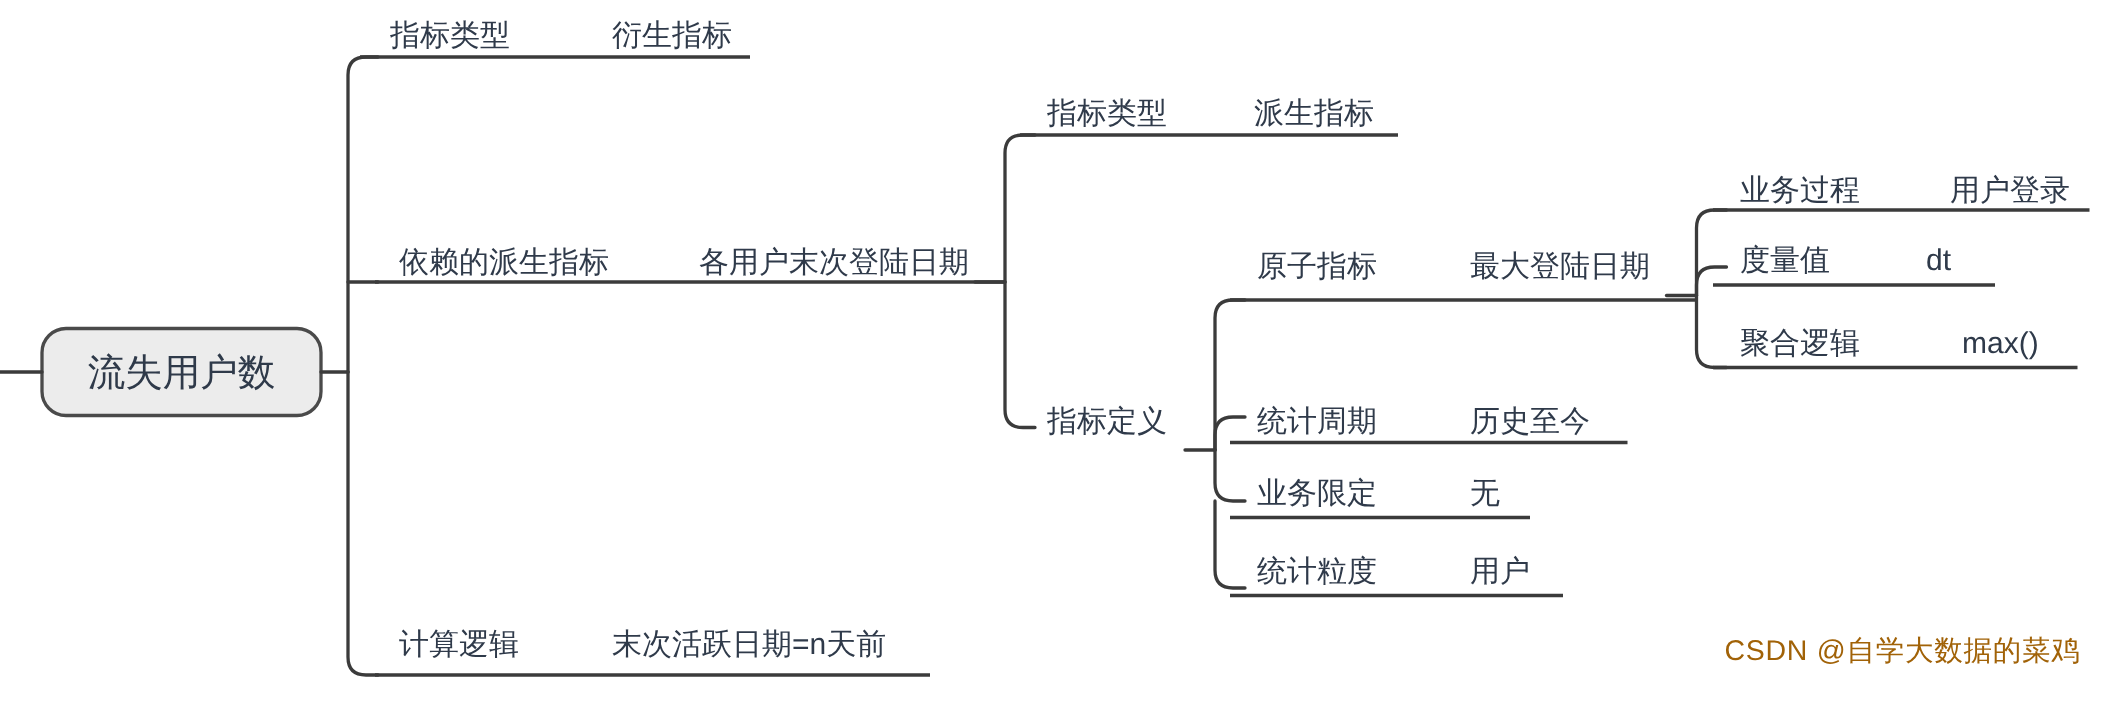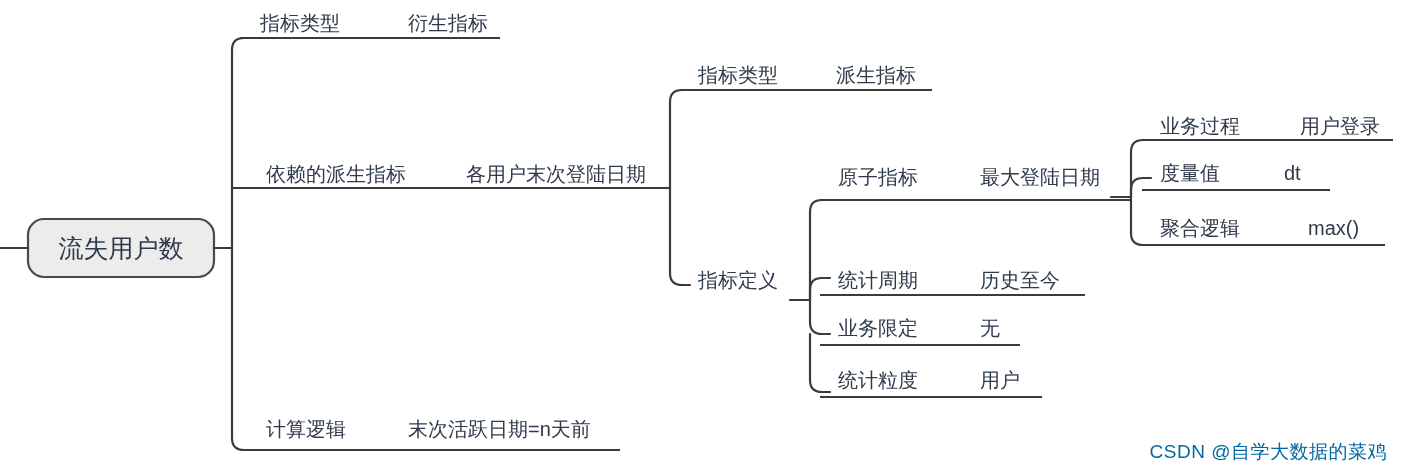--- a/index.html
+++ b/index.html
@@ -49,23 +49,23 @@
     font-family: "Liberation Sans", "DejaVu Sans", sans-serif;
   }
   .node-val {
     font-size: 20px;
     fill: #2f3a4a;
     font-family: "Liberation Sans", "DejaVu Sans", sans-serif;
   }
   .watermark {
     position: absolute;
     right: 14px;
-    bottom: 8px;
+    bottom: 26px;
     font-size: 19px;
-    color: #0369a1;
+    color: #a16207;
     font-family: "Liberation Sans", "DejaVu Sans", sans-serif;
     letter-spacing: 0.5px;
     white-space: nowrap;
     user-select: none;
     margin-left: 36px;
   }
 </style>
 </head>
 <body>
 

